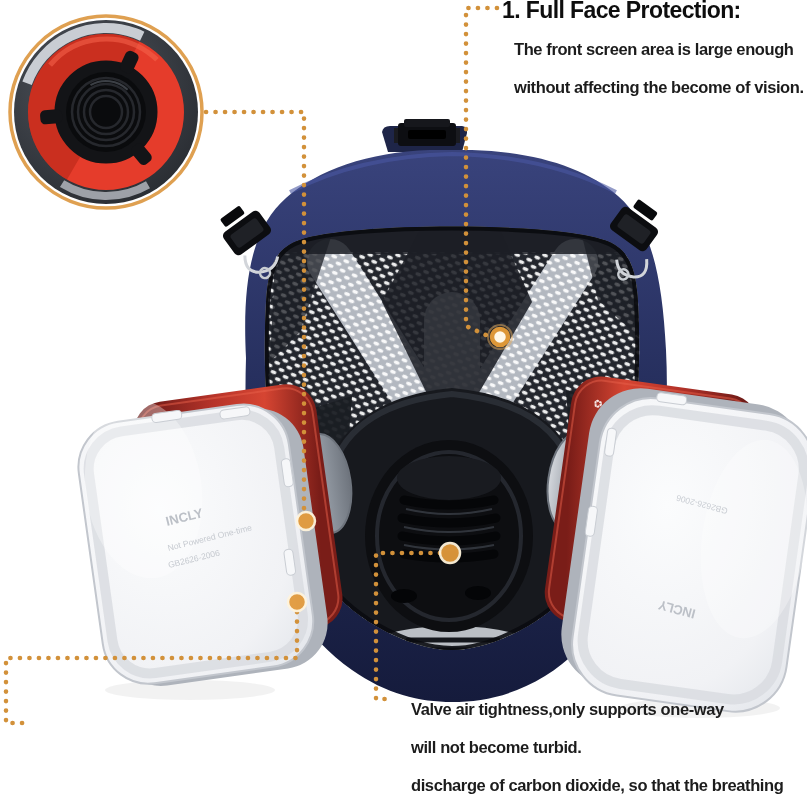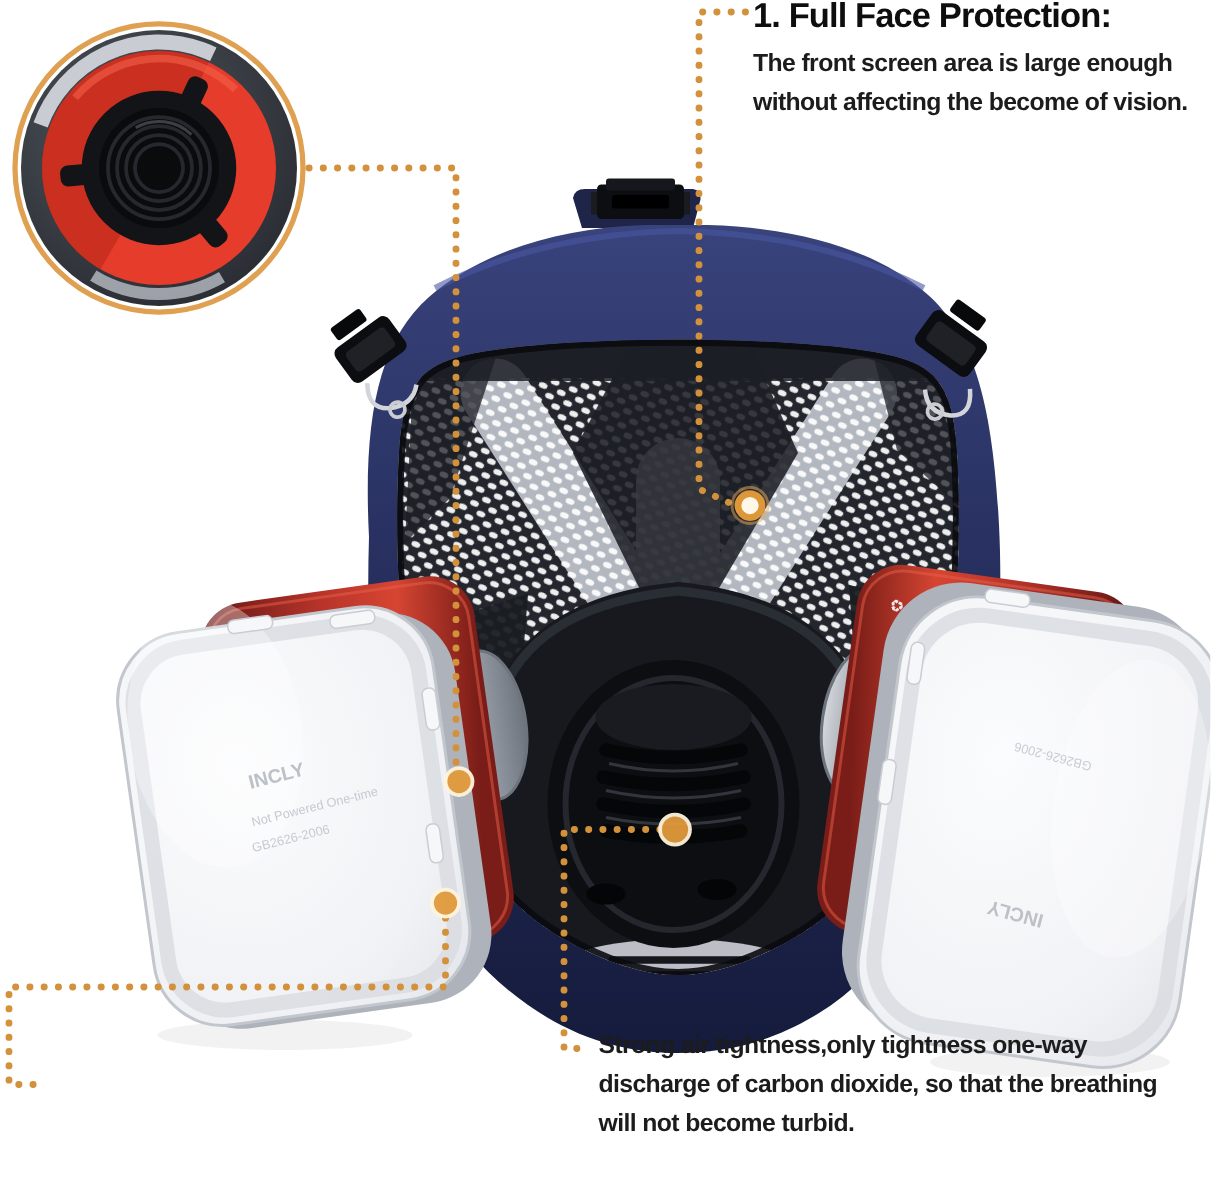--- a/index.html
+++ b/index.html
@@ -10,21 +10,21 @@
   }
   .art{position:absolute;left:0;top:0;}
   .callout{position:absolute;color:#141414;}
   .callout h2{
     margin:0 0 5px 0;
     font-family:"Liberation Sans","DejaVu Sans",sans-serif;
     font-weight:800;font-size:23px;line-height:28px;
     letter-spacing:-0.6px;color:#0e0e0e;
   }
   .callout p{
-    margin:0;font-weight:600;font-size:16.5px;line-height:26px;
+    margin:12px;font-weight:600;font-size:16.5px;line-height:26px;
     letter-spacing:-0.4px;color:#1c1c1c;white-space:nowrap;
   }
   #callout-1{left:502px;top:-4px;}
   #callout-2{left:31px;top:706px;}
   #callout-3{left:399px;top:684px;}
   svg text{font-family:"Liberation Sans","DejaVu Sans",sans-serif;}
 </style>
 </head>
 <body>
 
@@ -262,18 +262,18 @@
 </svg>
 
 <div class="callout" id="callout-1">
   <h2>1. Full Face Protection:</h2>
   <p>The front screen area is large enough</p>
   <p>without affecting the become of vision.</p>
 </div>
 
 
 <div class="callout" id="callout-3">
-  <p>Strong air tightness,only tightness one-way</p>
+  <p>Valve air tightness,only supports one-way</p>
+  <p>will not become turbid.</p>
   <p>discharge of carbon dioxide, so that the breathing</p>
-  <p>will not become turbid.</p>
 </div>
 
 </div>
 
 </body></html>

